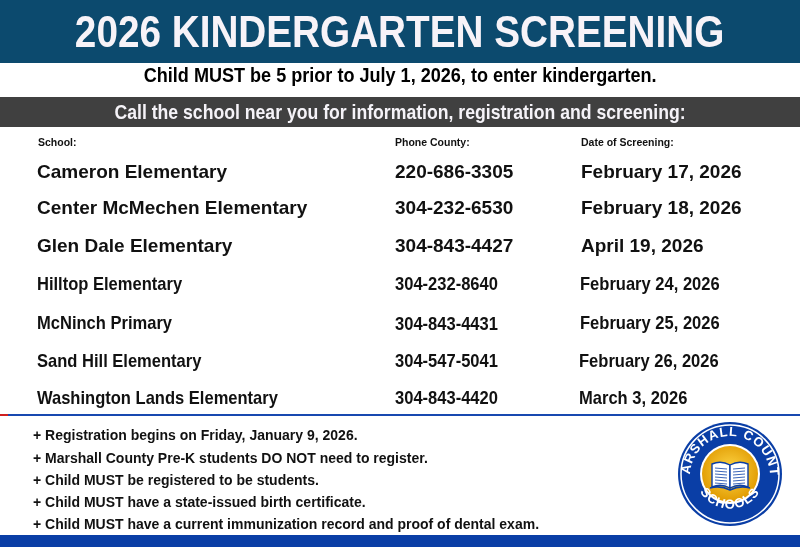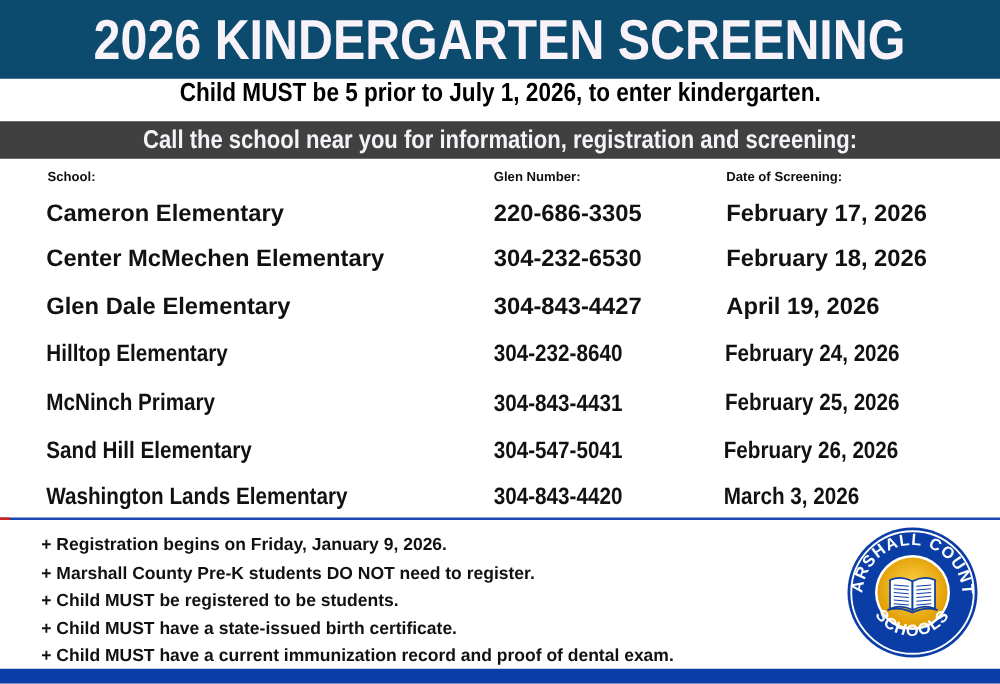--- a/index.html
+++ b/index.html
@@ -66,21 +66,21 @@
 
 <div class="age-band">
   <span class="age-text">Child MUST be 5 prior to July 1, 2026, to enter kindergarten.</span>
 </div>
 
 <div class="call-band">
   <span class="call-text">Call the school near you for information, registration and screening:</span>
 </div>
 
 <span class="col-header" style="left:38px;">School:</span>
-<span class="col-header" style="left:395px;">Glen Number:</span>
+<span class="col-header" style="left:395px;">Phone County:</span>
 <span class="col-header" style="left:581px;">Date of Screening:</span>
 
 <div>
   <span class="row-cell" style="left:37px; top:161px;">Cameron Elementary</span>
   <span class="row-cell" style="left:395px; top:161px;">220-686-3305</span>
   <span class="row-cell" style="left:581px; top:161px;">February 17, 2026</span>
 </div>
 <div>
   <span class="row-cell" style="left:37px; top:197px;">Center McMechen Elementary</span>
   <span class="row-cell" style="left:395px; top:197px;">304-232-6530</span>

